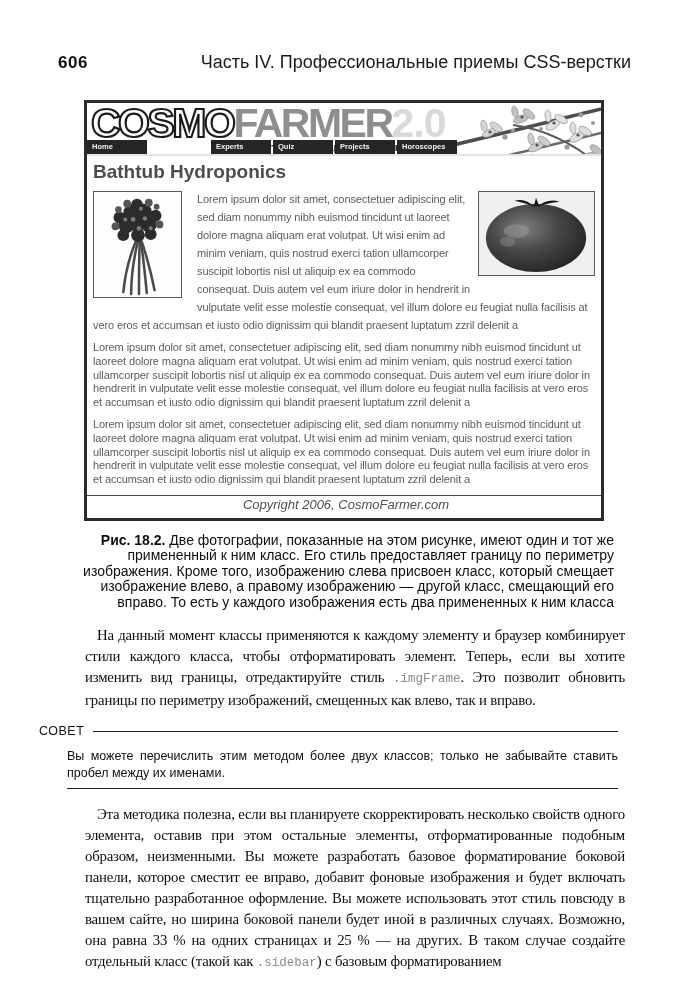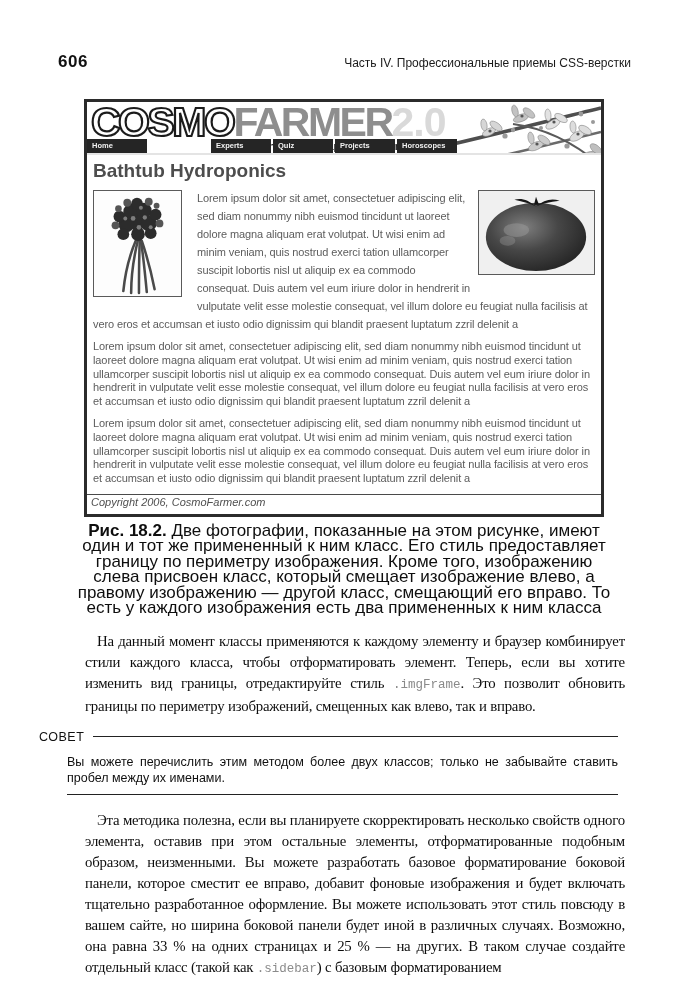--- a/index.html
+++ b/index.html
@@ -4,21 +4,21 @@
 <style>
   html,body{margin:0;padding:0;background:#888;}
   .page{
     width:688px;height:986px;background:#ffffff;margin:0 auto;
     font-family:"Liberation Sans",sans-serif;position:relative;overflow:hidden;
   }
   
   .page-header{display:flex;justify-content:space-between;align-items:baseline;
     padding:52px 57px 0 58px;}
   .page-number{font-size:17px;font-weight:bold;color:#111;letter-spacing:0.5px;text-align:right;}
-  .chapter-title{font-size:12px;color:#1a1a1a;}
+  .chapter-title{font-size:18px;color:#1a1a1a;}
 
   
   .shot{margin:27px 0 0 84px;width:520px;border:3px solid #2b2b2b;box-sizing:border-box;background:#fff;}
   .masthead-wrap{position:relative;background:#fff;}
   .flowers{position:absolute;top:0;right:0;width:238px;height:70px;z-index:0;}
   .masthead{position:relative;height:37px;z-index:1;}
   .logo{position:absolute;left:4px;top:-6px;font-weight:bold;font-size:41px;
     letter-spacing:-2.5px;line-height:52px;white-space:nowrap;}
   .logo-cosmo{color:#ffffff;-webkit-text-stroke:2.2px #1b1b1b;}
   .logo-farmer{color:#8e8e8e;}
@@ -30,24 +30,24 @@
   .tab-active{background:#ef4444;color:#fafafa;margin-top:27px;}
   .shot-content{border-top:2px solid #e4e4e4;padding:3px 6px 4px 6px;background:#fff;position:relative;z-index:1;}
   .shot-h1{font-size:19px;font-weight:bold;color:#4d4d4d;margin:2px 0 6px 0;}
   .shot-p{font-size:11px;line-height:13.8px;color:#5c5c5c;letter-spacing:-0.1px;margin:0 0 8px 0;}
   .shot-p1{display:flow-root;margin-bottom:8px;}
   .img-frame{border:1.5px solid #5a5a5a;background:#fbfbfb;box-sizing:border-box;}
   .img-left{float:left;width:89px;height:107px;margin:2px 15px 2px 0;}
   .img-right{float:right;width:117px;height:85px;margin:2px 0 4px 8px;}
   .img-frame svg{display:block;width:100%;height:100%;}
   .copyright{border-top:1px solid #4a4a4a;margin:4px -6px 0 -6px;padding:1px 0 2px 4px;
-    font-style:italic;font-size:11px;color:#4f4f4f;}
-
-  
-  .caption{width:540px;margin:6px auto 0;text-align:center;font-size:17px;
+    font-style:italic;font-size:13px;color:#4f4f4f;text-align:center;}
+
+  
+  .caption{width:540px;margin:12px auto 0;text-align:right;font-size:14px;
     line-height:15.5px;color:#0e0e0e;}
   .cap-label{font-weight:bold;}
 
   
   .bodyp{margin:15px 63px 0 85px;font-family:"Liberation Serif",serif;font-size:14.8px;
     line-height:21px;letter-spacing:-0.2px;text-align:justify;text-indent:12px;color:#0d0d0d;}
   .codesp{font-family:"Liberation Mono",monospace;font-size:12.5px;color:#8a8a8a;letter-spacing:0;}
 
   
   .tip{margin-top:13px;}

